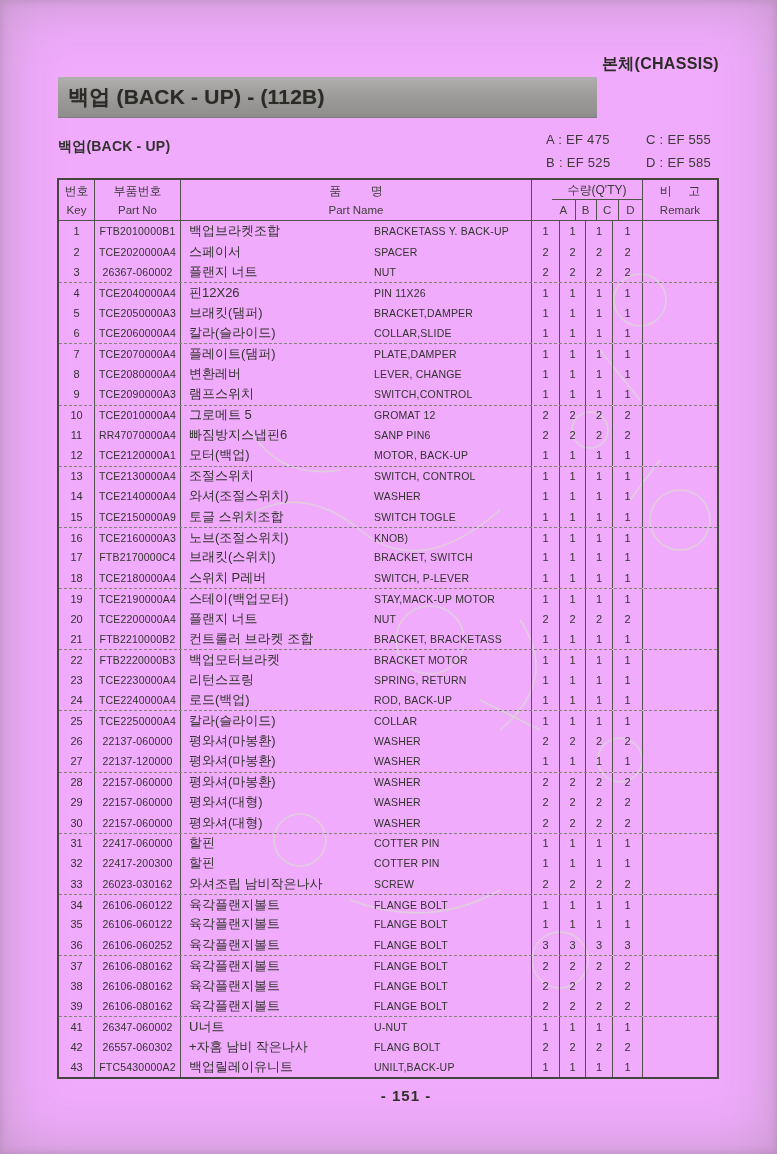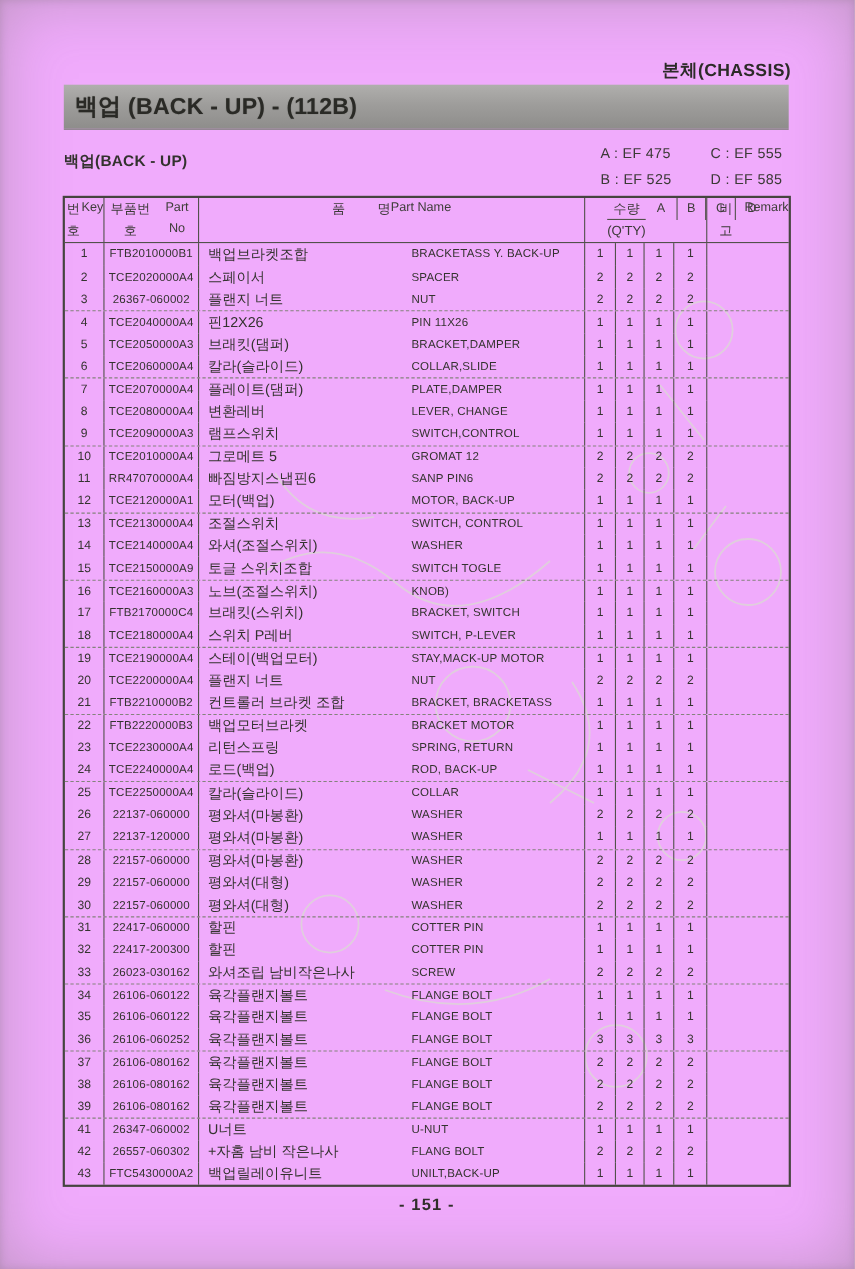--- a/index.html
+++ b/index.html
@@ -16,21 +16,21 @@
     background:#f0abfc;
     box-shadow: inset 0 0 60px rgba(118,116,110,.38), inset 0 0 8px rgba(95,93,88,.25);
   }
   .bleed { position:absolute; left:0; top:0; z-index:0; opacity:.75; }
 
   .corner-label {
     position:absolute; top:54px; right:58px; z-index:2;
     font-size:16px; font-weight:bold; color:#2c2b28; letter-spacing:.3px;
   }
   .title-bar {
-    position:absolute; left:58px; top:77px; width:659px; height:41px; z-index:2;
+    position:absolute; left:58px; top:77px; width:539px; height:41px; z-index:2;
     background:linear-gradient(180deg,#b0afad 0%, #9e9d9b 45%, #8e8d8b 100%);
     display:flex; align-items:center; padding-left:10px;
     border-bottom:1px solid #7e7d7b;
   }
   .title-bar .t {
     font-size:21px; font-weight:bold; color:#29292500; color:#2a2a26; letter-spacing:.2px;
     text-shadow:0 0 1px rgba(40,40,36,.4);
   }
   .subtitle {
     position:absolute; left:58px; top:138px; z-index:2;
@@ -43,21 +43,21 @@
     font-size:13px; color:#3b3a36; letter-spacing:.3px;
   }
 
   .table {
     position:absolute; left:57px; top:178px; width:662px; z-index:1;
     border:2px solid #45443f;
     background:transparent;
     --line:#52514b;
   }
   .thead { display:flex; height:41px; border-bottom:1px solid var(--line); }
-  .th { display:flex; justify-content:center; text-align:center; }
+  .th { display:flex; flex-direction:column; justify-content:center; text-align:center; }
   .th + .th { border-left:1px solid var(--line); }
   .t-key { width:35px; }
   .t-pno { width:86px; }
   .t-name { width:351px; }
   .t-qty { width:111px;padding-left:20px; }
   .t-rem { flex:1; }
   .h-kr { font-size:12px; color:#3a3935; line-height:20px; }
   .h-en { font-size:11.5px; color:#3f3e3a; line-height:19px; }
   .spread-wide { word-spacing:26px; }
   .spread { word-spacing:13px; }
@@ -79,21 +79,21 @@
   .tr.group-start { border-top:1px dashed #84837c; }
   .td { height:100%; display:flex; align-items:center; font-size:11px; color:#34332f; overflow:hidden; white-space:nowrap; }
   .c-key { justify-content:center; border-left:none; }
   .c-pno { justify-content:center; border-left:1px solid var(--line); font-size:10.5px; letter-spacing:.2px; }
   .c-kr  { border-left:1px solid var(--line); padding-left:8px; font-size:13px; }
   .c-en  { padding-left:2px; font-size:10.5px; letter-spacing:.2px; }
   .c-q   { justify-content:center; border-left:1px solid var(--line); font-size:11px; }
   .c-rem { border-left:1px solid var(--line); }
 
   .page-number {
-    position:absolute; left:57px; top:1087px; width:662px; z-index:2;
+    position:absolute; left:75px; top:1087px; width:662px; z-index:2;
     text-align:center; font-size:15px; font-weight:bold; color:#302f2b; letter-spacing:1px;
   }
 </style>
 </head>
 <body>
 
 <div class="paper">
   <svg class="bleed" width="777" height="1154" viewBox="0 0 777 1154">
     <g fill="none" stroke="#dbdad3" stroke-width="1.6">
       <circle cx="640" cy="300" r="26"></circle>

